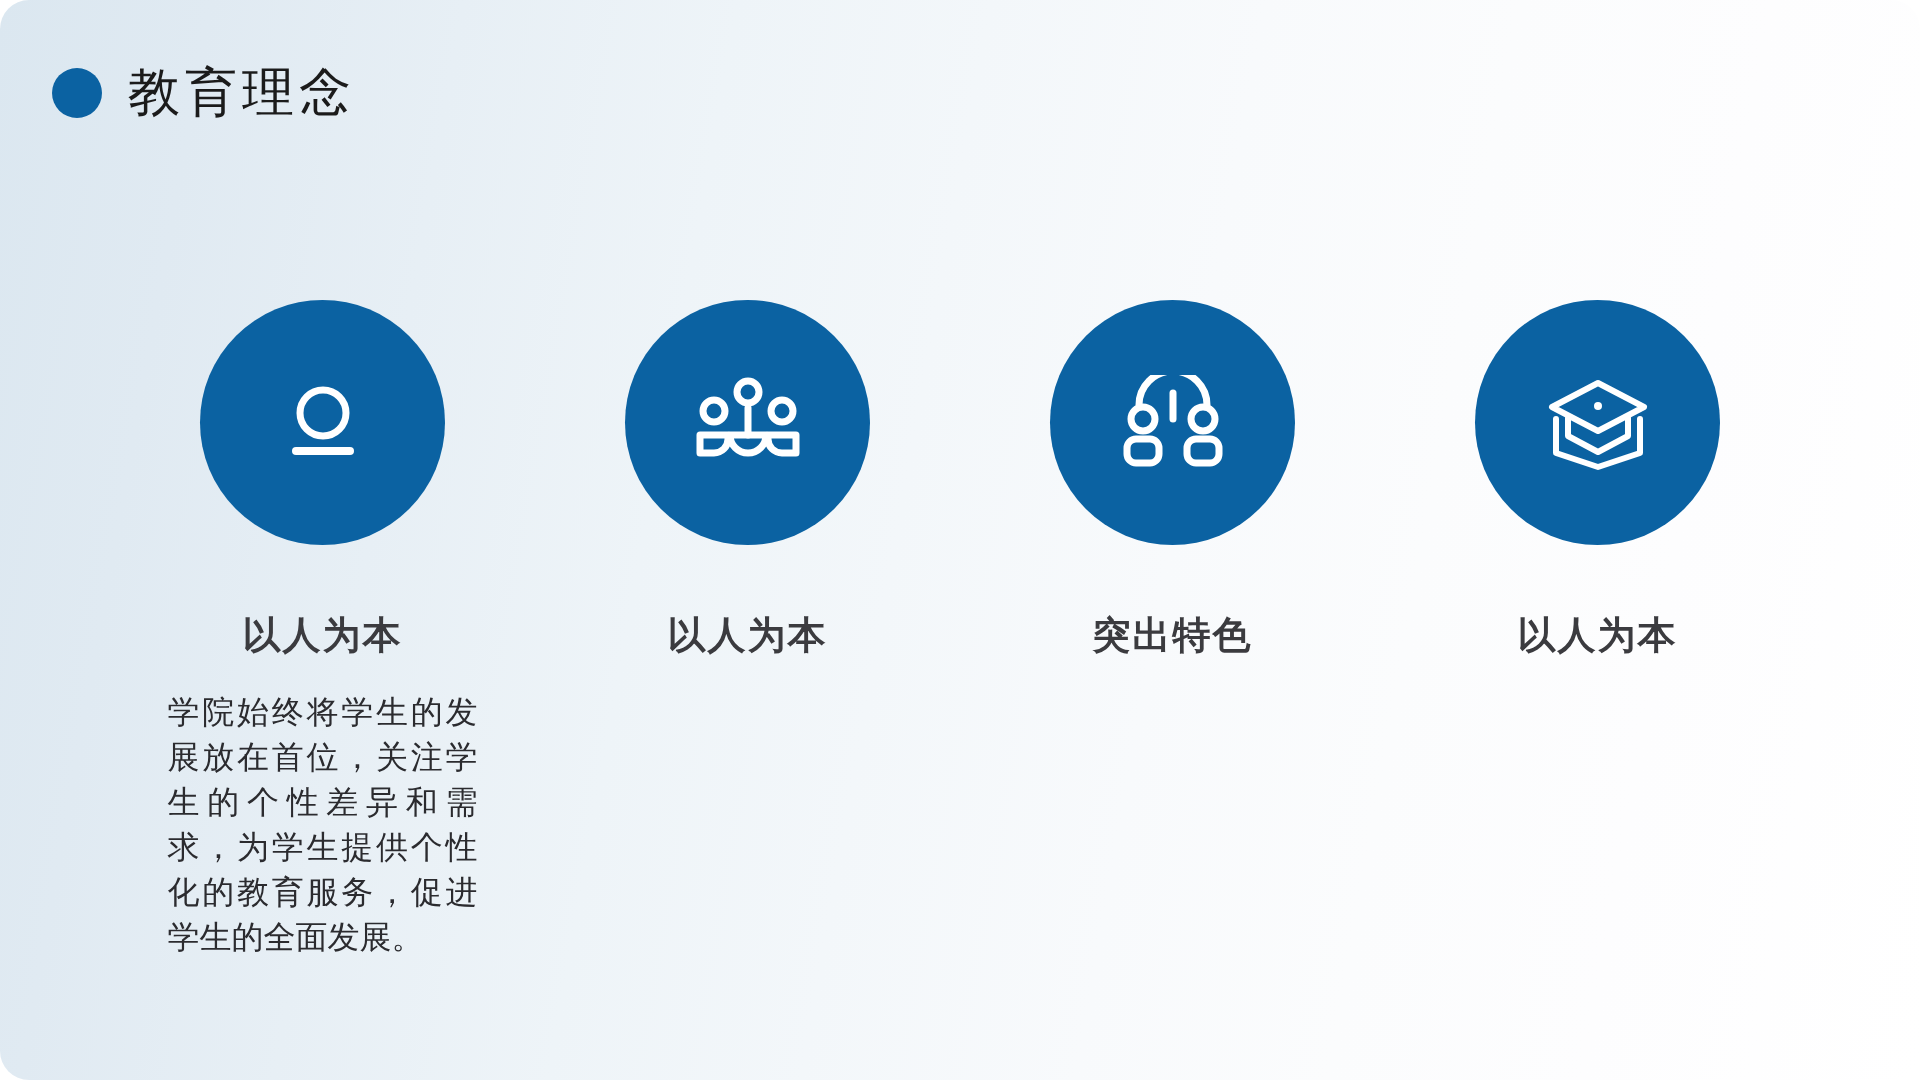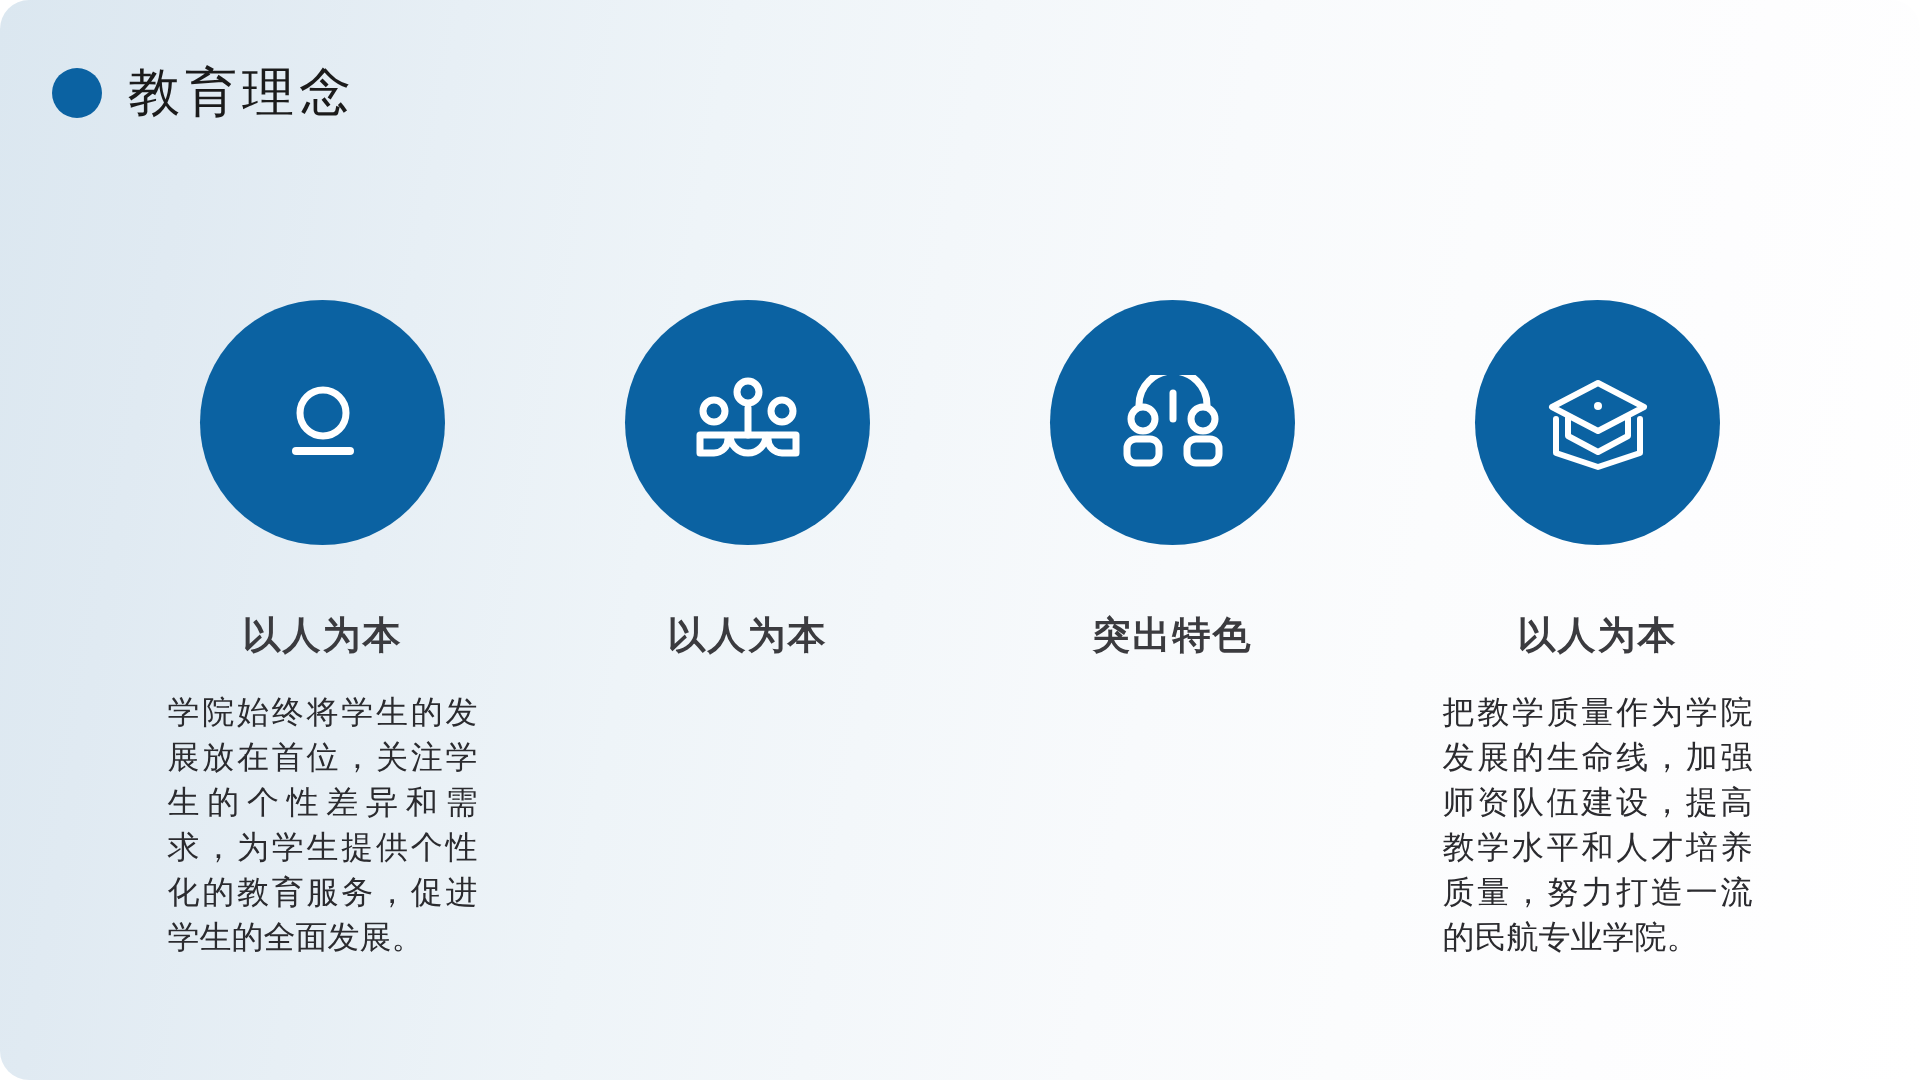--- a/index.html
+++ b/index.html
@@ -168,17 +168,16 @@
         <svg width="104" height="96" viewBox="0 0 104 96" aria-hidden="true">
           <g fill="none" stroke="#ffffff" stroke-width="6" stroke-linecap="round" stroke-linejoin="round">
             <path d="M52 8 L98 32 L52 56 L6 32 Z"></path>
             <circle cx="52" cy="31" r="4" fill="#ffffff" stroke="none"></circle>
             <path d="M22 43 v18 L52 77 L82 61 V43"></path>
             <path d="M10 44 v34 L52 92 L94 78 V44"></path>
           </g>
         </svg>
       </div>
       <div class="card-title">以人为本</div>
-      <div class="card-body">把教学质量作为学院发展的生命线，加强师资队伍建设，提高教学水平和人才培养质量，努力打造一流的民航专业学院。</div>
     </div>
 
   </div>
 </div>
 
 </body></html>

